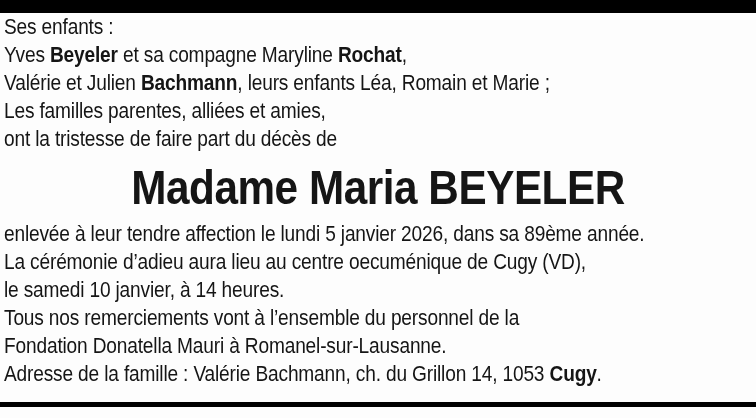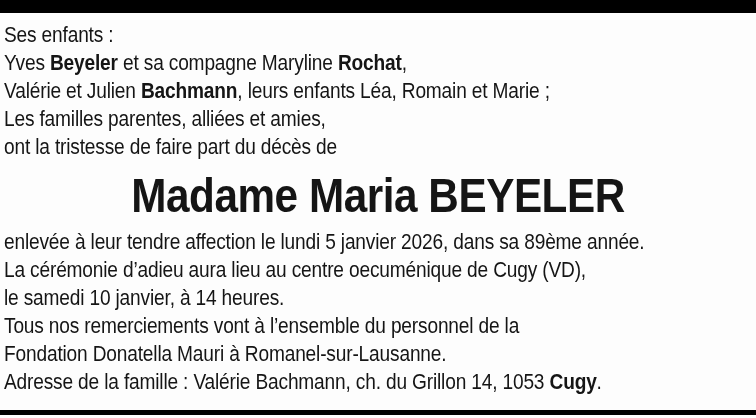--- a/index.html
+++ b/index.html
@@ -7,21 +7,21 @@
   body {
     background: var(--bg, #fdfdfd);
     font-family: "Liberation Sans", sans-serif;
     color: var(--text, #151515);
     overflow: hidden;
   }
   .page { width: 756px; height: 418px; position: relative; }
   .rule { width: 100%; background: var(--rule, #000); }
   .rule-top { height: 13px; }
   .rule-bottom { height: 5px; margin-top: 14px; }
-  .content { padding: 8px 4px 0 4px; }
+  .content { padding: 0 4px 0 4px; }
   .line {
     font-size: 22.5px;
     line-height: 28px;
     font-weight: 400;
     letter-spacing: -0.2px;
     white-space: nowrap;
     transform: scaleX(0.85);
     transform-origin: 0 50%;
   }
   .line b { font-weight: 700; }

